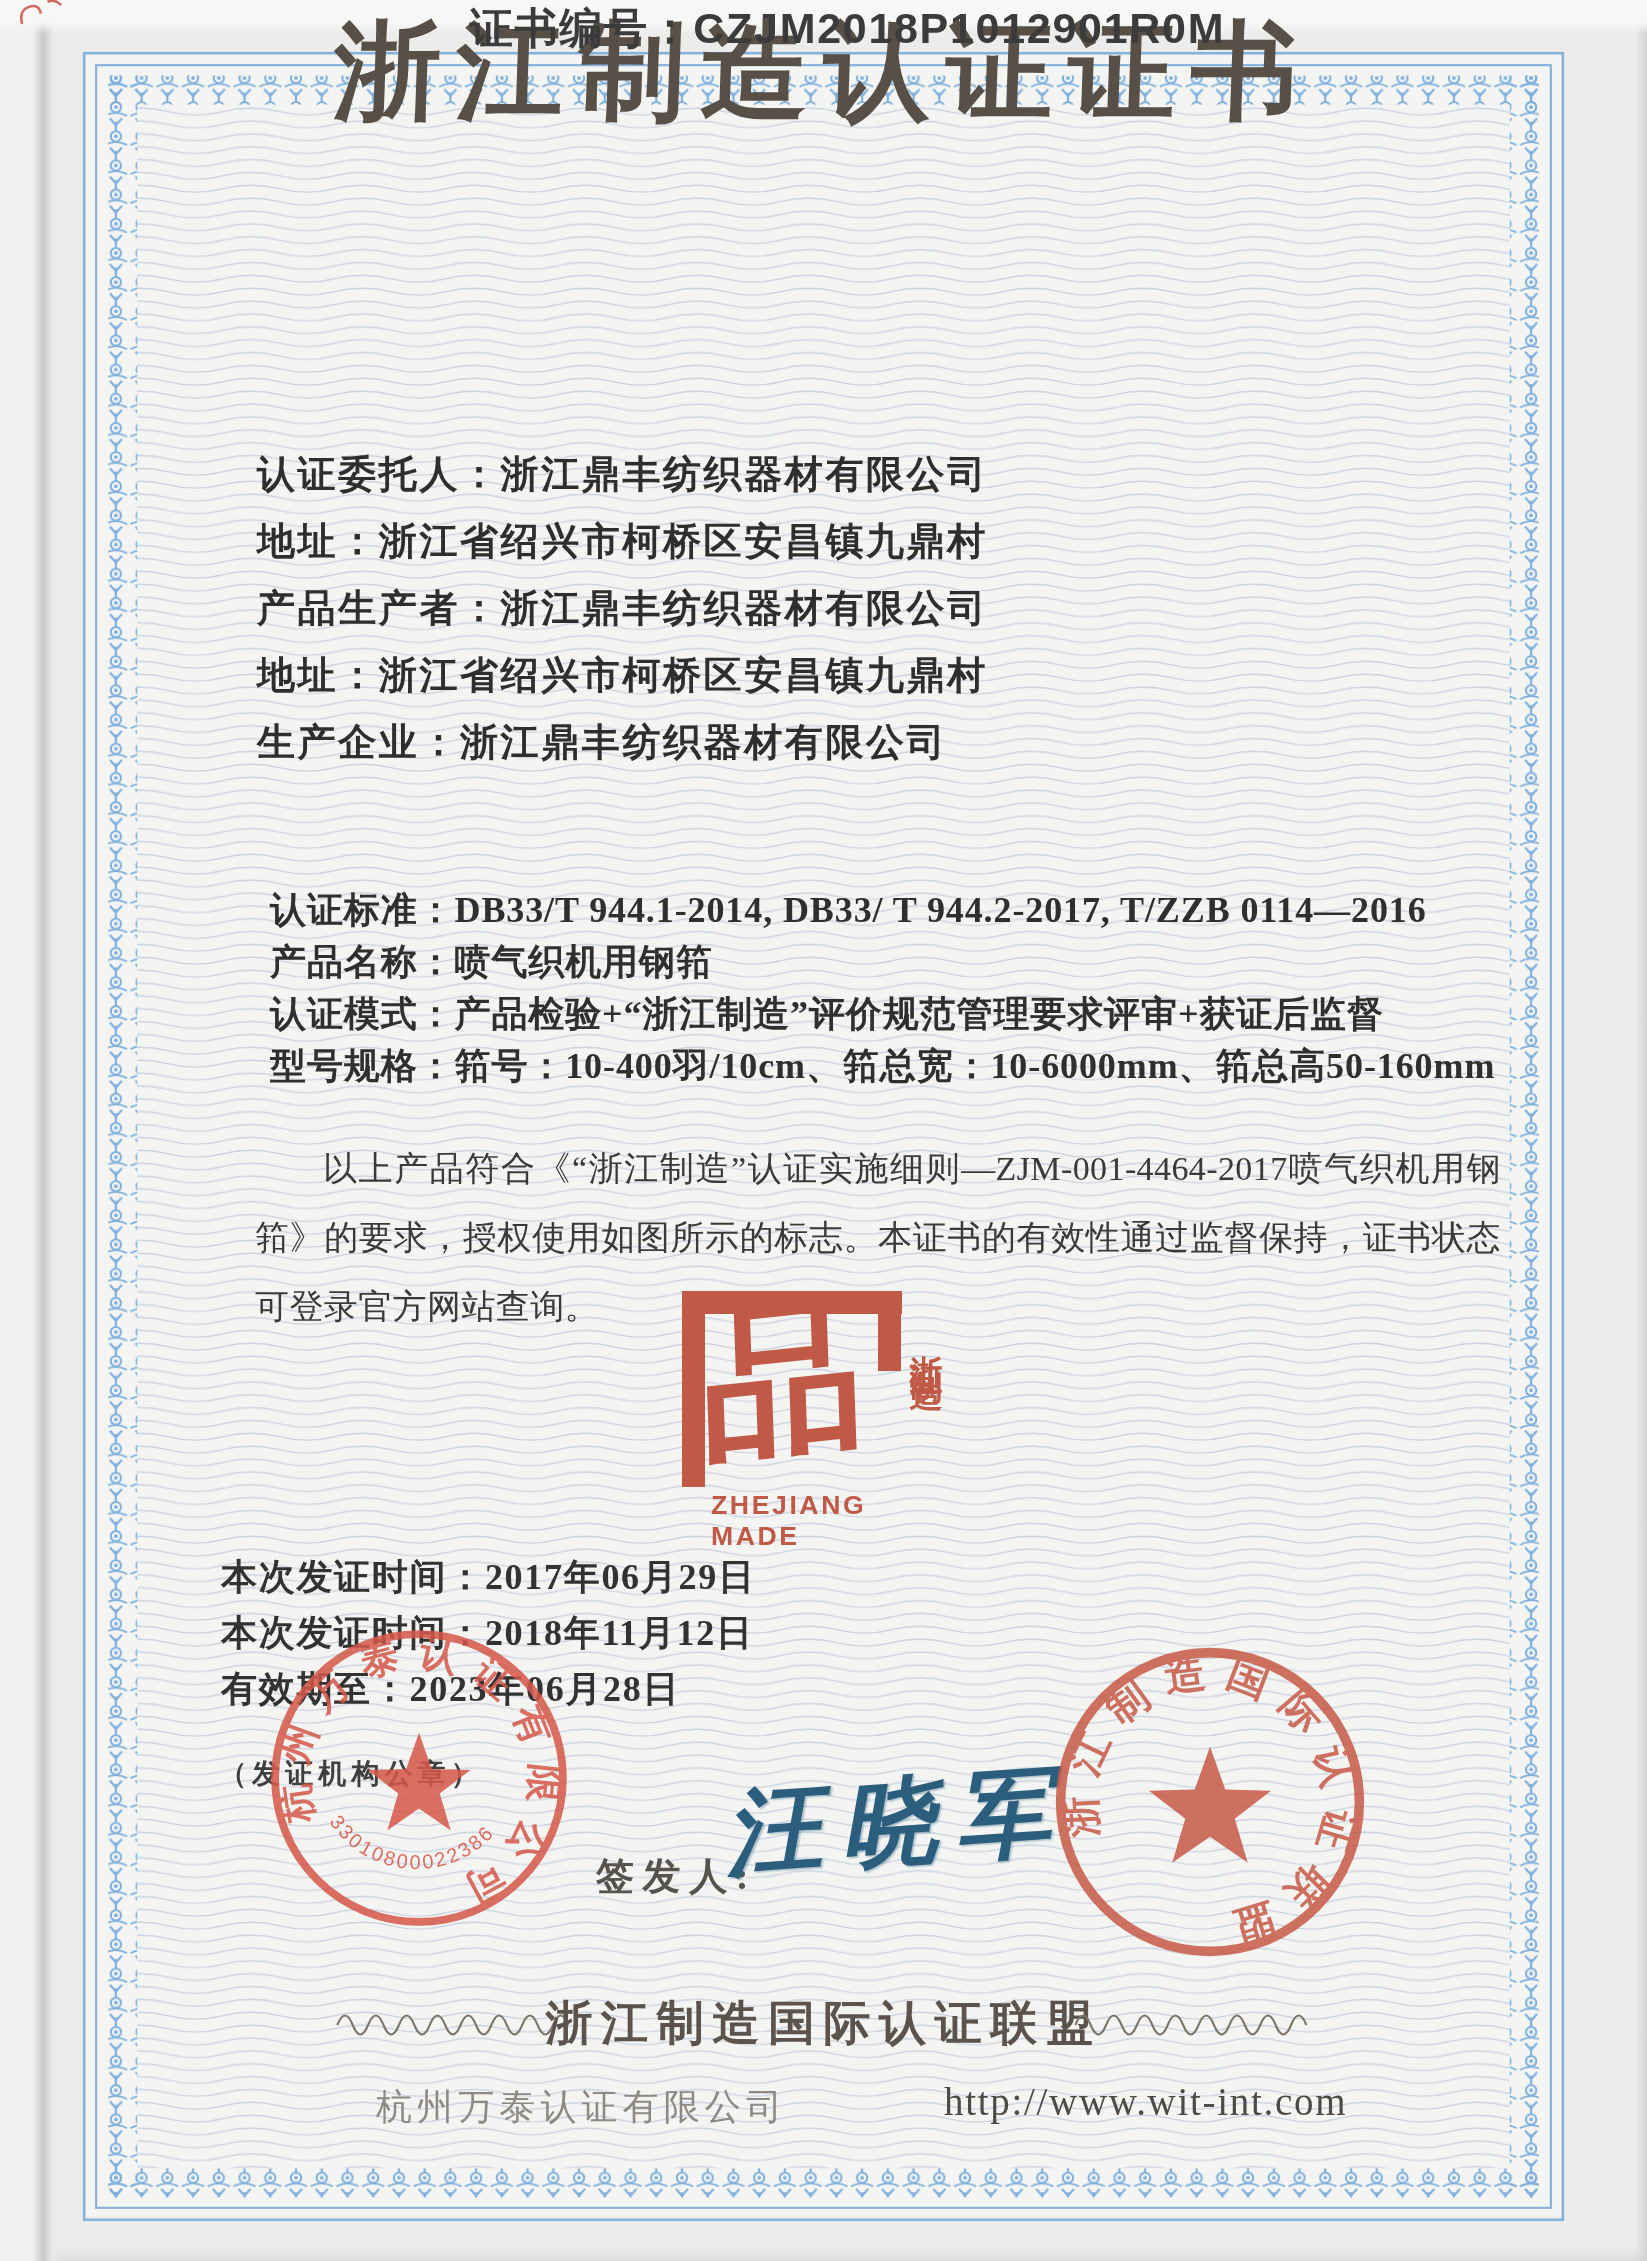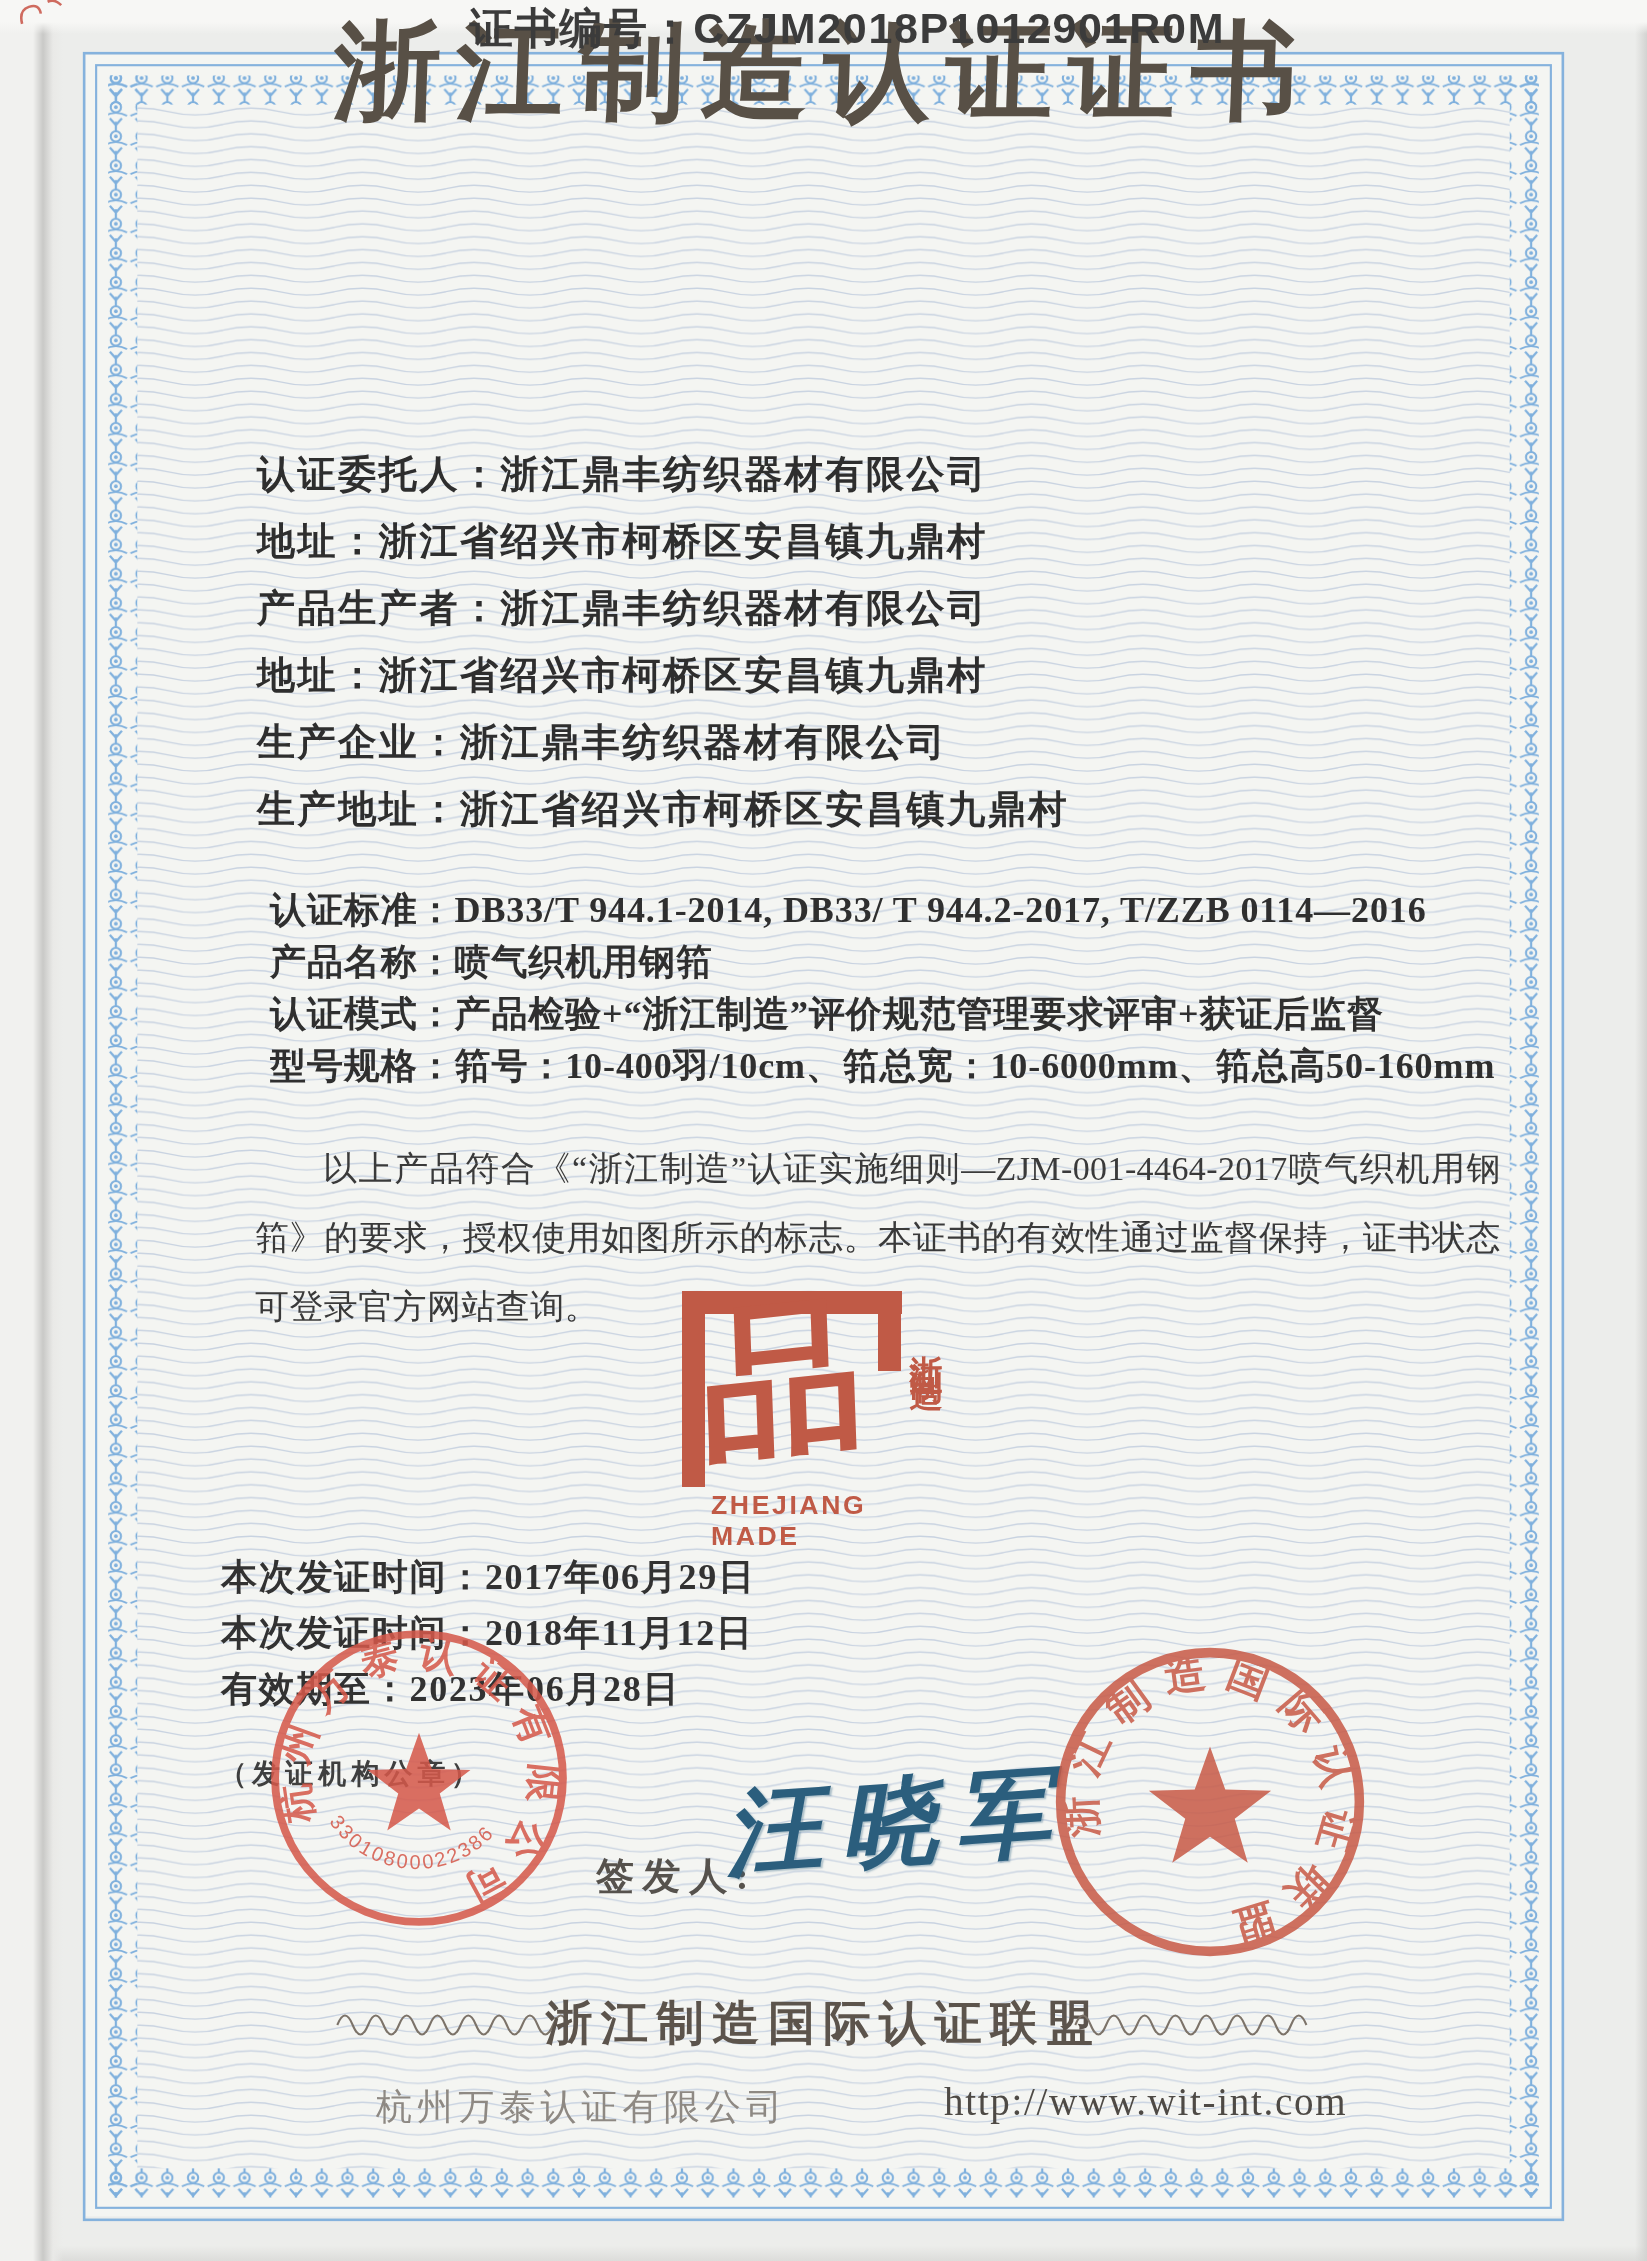--- a/index.html
+++ b/index.html
@@ -91,21 +91,20 @@
   <div class="abs title">浙江制造认证证书</div>
 
   <div class="abs certno">证书编号：CZJM2018P1012901R0M</div>
 
   <div class="abs fields">
     <div>认证委托人：浙江鼎丰纺织器材有限公司</div>
     <div>地址：浙江省绍兴市柯桥区安昌镇九鼎村</div>
     <div>产品生产者：浙江鼎丰纺织器材有限公司</div>
     <div>地址：浙江省绍兴市柯桥区安昌镇九鼎村</div>
     <div>生产企业：浙江鼎丰纺织器材有限公司</div>
-    <div>生产地址：浙江省绍兴市柯桥区安昌镇九鼎村</div>
   </div>
 
   <div class="abs standards">
     <div>认证标准：DB33/T 944.1-2014, DB33/ T 944.2-2017, T/ZZB 0114—2016</div>
     <div>产品名称：喷气织机用钢筘</div>
     <div>认证模式：产品检验+“浙江制造”评价规范管理要求评审+获证后监督</div>
     <div>型号规格：筘号：10-400羽/10cm、筘总宽：10-6000mm、筘总高50-160mm</div>
   </div>
 
   <div class="abs statement">以上产品符合《“浙江制造”认证实施细则—ZJM-001-4464-2017喷气织机用钢筘》的要求，授权使用如图所示的标志。本证书的有效性通过监督保持，证书状态可登录官方网站查询。</div>

